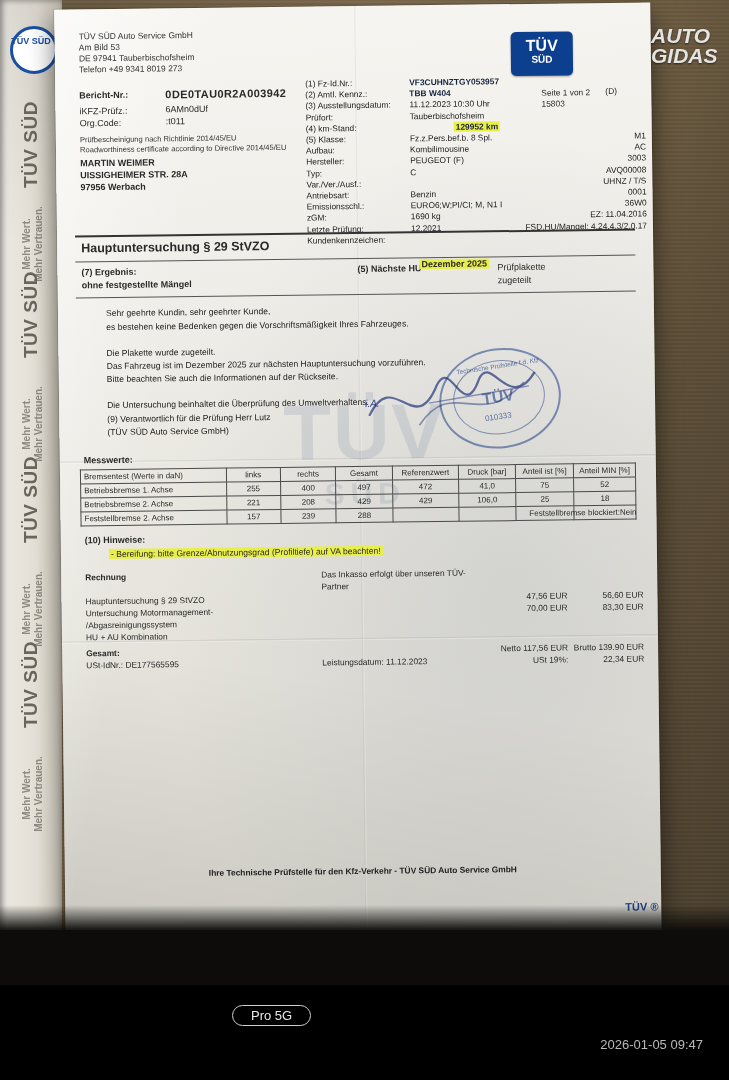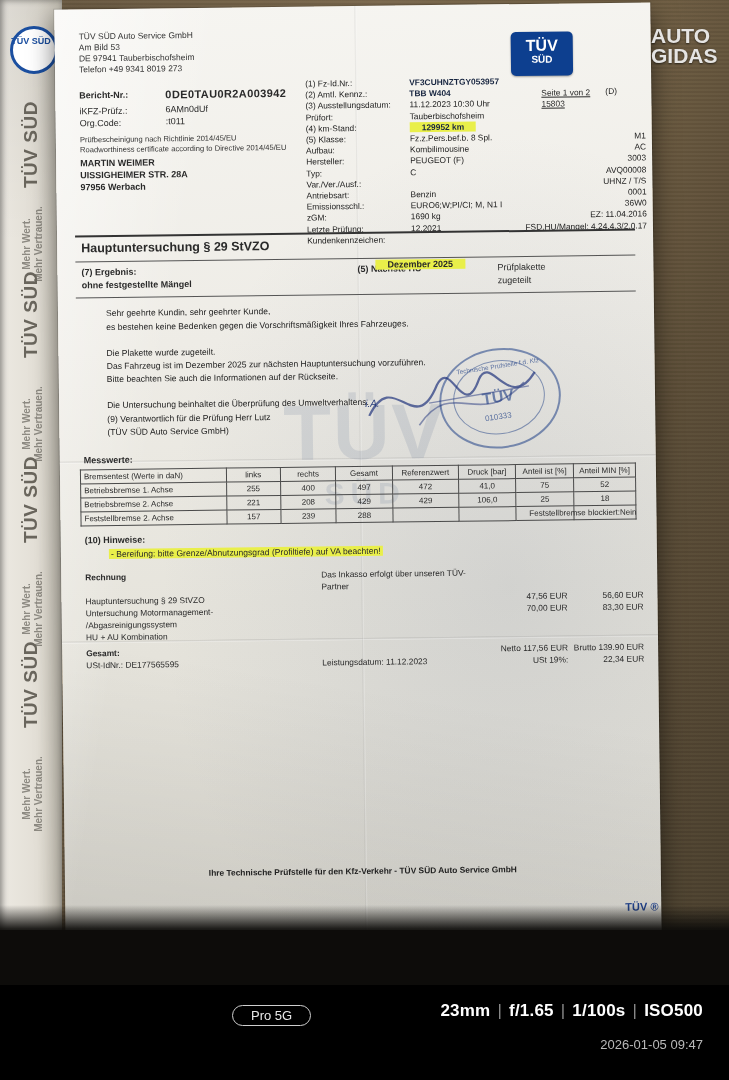--- a/index.html
+++ b/index.html
@@ -69,38 +69,38 @@
       line-height:62px;letter-spacing:2px;pointer-events:none;}
   .wm small{display:block;font-size:30px;letter-spacing:6px;}
 
   
   .tuvbox{position:absolute;right:78px;top:28px;width:62px;height:44px;border-radius:5px;
       background:#0d3f8f;color:#fff;text-align:center;font-weight:bold;
       box-shadow:0 1px 2px rgba(0,0,0,.35);}
   .tuvbox .a{font-size:16px;line-height:16px;margin-top:6px;}
   .tuvbox .b{font-size:10px;line-height:11px;}
   .autogidas{position:absolute;right:4px;top:26px;width:74px;color:#f1f1f1;
-      font-weight:bold;font-size:21px;line-height:20px;text-align:left;
+      font-weight:bold;font-style:italic;font-size:21px;line-height:20px;text-align:left;
       text-shadow:0 1px 2px rgba(0,0,0,.6);opacity:.92;}
 
   .hdr{position:absolute;left:24px;top:22px;font-size:8.5px;line-height:11px;color:#333;}
   .berichtrow{position:absolute;left:24px;top:80px;font-size:9px;line-height:12px;}
   .berichtval{position:absolute;left:110px;top:80px;font-size:11px;font-weight:bold;letter-spacing:.4px;}
   .smallblk{position:absolute;left:24px;top:107px;font-size:7.6px;line-height:10px;color:#333;}
   .owner{position:absolute;left:24px;top:148px;font-size:9px;line-height:12px;font-weight:bold;}
 
   
   .rdata{position:absolute;left:250px;top:72px;width:340px;font-size:8.4px;line-height:11.2px;}
   .rrow{display:flex;}
   .rlab{width:104px;color:#222;}
   .rval{flex:1;font-weight:bold;color:#16243f;}
   .rval.thin{font-weight:normal;color:#222;}
   .rext{width:78px;text-align:right;color:#222;}
-  .hl{background:#e9ef4a;padding:0 12px;}
-  .pagecnt{position:absolute;left:486px;top:84px;font-size:8.4px;line-height:11px;text-align:left;text-decoration:underline;}
+  .hl{background:#e9ef4a;padding:0 2px;margin-left:44px;}
+  .pagecnt{position:absolute;left:486px;top:84px;font-size:8.4px;line-height:11px;text-align:left;}
 
   .rule{position:absolute;left:18px;width:560px;height:1px;background:#555;}
   .rule.thick{height:2px;background:#333;}
 
   .h1{position:absolute;left:24px;font-size:12.5px;font-weight:bold;}
   .sec{position:absolute;font-size:9px;}
   .b{font-weight:bold;}
 
   .para{position:absolute;left:48px;font-size:8.6px;line-height:13px;color:#1c1c1c;}
 
@@ -434,18 +434,15 @@
     </div>
 
     <div class="autogidas">AUTO<br>GIDAS</div>
 
     <div class="shadowband2"></div>
     <div class="shadowband"></div>
   </div>
 
   <div class="bar">
     <div class="pro">Pro 5G</div>
-    <div class="exif">
-      <span>23mm</span><span class="sep">|</span><span>f/1.65</span><span class="sep">|</span><span>1/100s</span><span class="sep">|</span><span>ISO500</span>
-    </div>
     <div class="stampdate">2026-01-05 09:47</div>
   </div>
 </div>
 
 </body></html>

